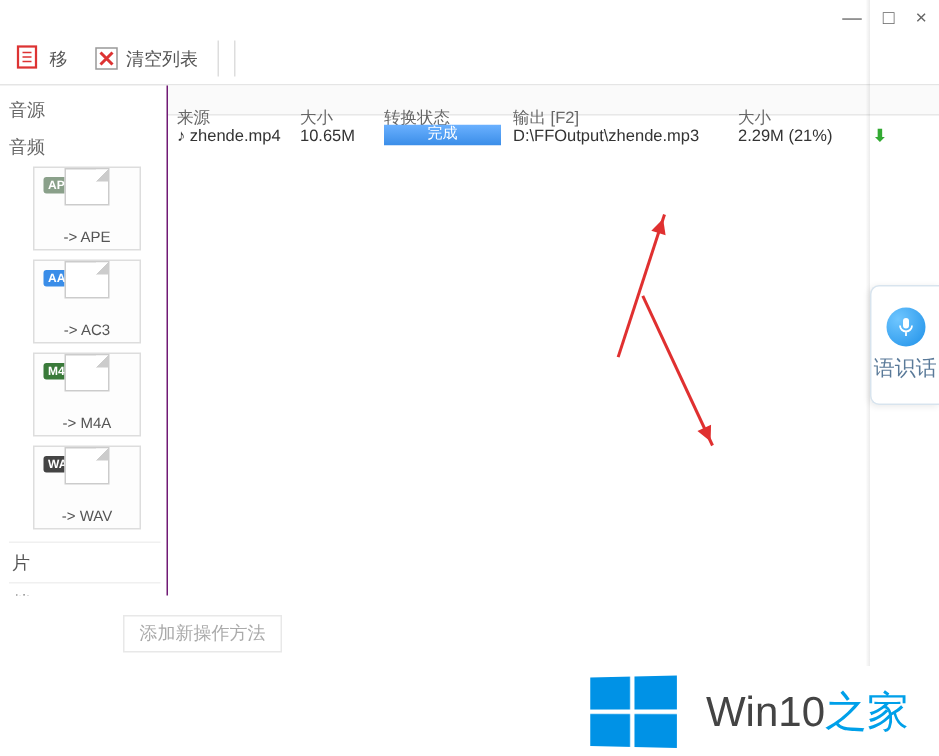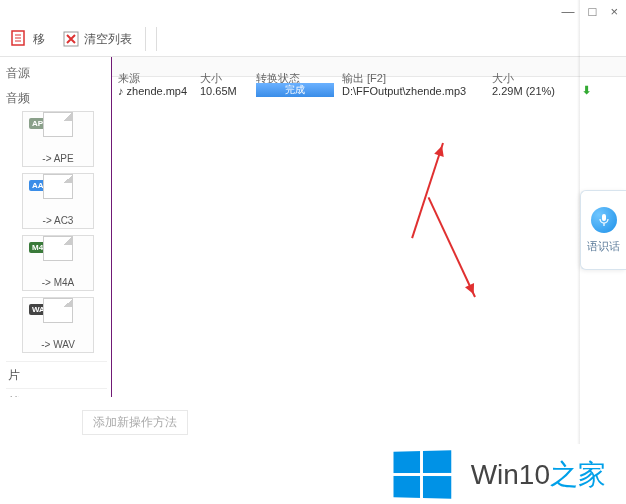--- a/index.html
+++ b/index.html
@@ -40,21 +40,21 @@
 .arrow1::before { content: ""; position: absolute; top: -2px; left: -4px; border: 5px solid transparent; border-bottom: 10px solid #e03030; }
 .arrow2 { position: absolute; right: 150px; bottom: 100px; width: 2px; height: 110px; background: #e03030; transform: rotate(-25deg); transform-origin: bottom; }
 .arrow2::before { content: ""; position: absolute; bottom: -2px; left: -4px; border: 5px solid transparent; border-top: 10px solid #e03030; }
 
 .bottompane { display: flex; align-items: center; height: 50px; padding-left: 82px; gap: 30px; color: #999; }
 .addbox { border: 1px solid #e8e8e8; padding: 3px 10px; color: #aaa; }
 
 .voice { position: absolute; right: 0; top: 190px; width: 46px; height: 80px; border: 1px solid #d8e4ee; border-right: none; border-radius: 6px 0 0 6px; background: #fff; box-shadow: -1px 1px 4px rgba(0,0,0,.08); display: flex; flex-direction: column; align-items: center; justify-content: center; gap: 6px; }
 .voice .mic { width: 26px; height: 26px; border-radius: 50%; background: radial-gradient(circle at 30% 30%, #6fc6ff, #1e90e8); display: flex; align-items: center; justify-content: center; }
 .voice .mic svg { width: 14px; height: 14px; }
-.voice .vt { font-size: 11px; color: #5a7a99; }
+.voice .vt { font-size: 14px; color: #5a7a99; }
 
 .watermark { position: absolute; right: 20px; bottom: 6px; display: flex; align-items: center; gap: 20px; }
 .winlogo { display: grid; grid-template-columns: 28px 28px; grid-template-rows: 22px 22px; gap: 3px; transform: perspective(200px) rotateY(-12deg); }
 .winlogo div { background: #0092e6; }
 .wmtxt { font-size: 28px; color: #444; }
 .wmtxt .accent { color: #00a0e9; }
 
 .rightshade { position: absolute; right: 46px; top: 0; bottom: 60px; width: 3px; background: linear-gradient(to right, transparent, rgba(0,0,0,.08)); }
 </style>
 </head>

